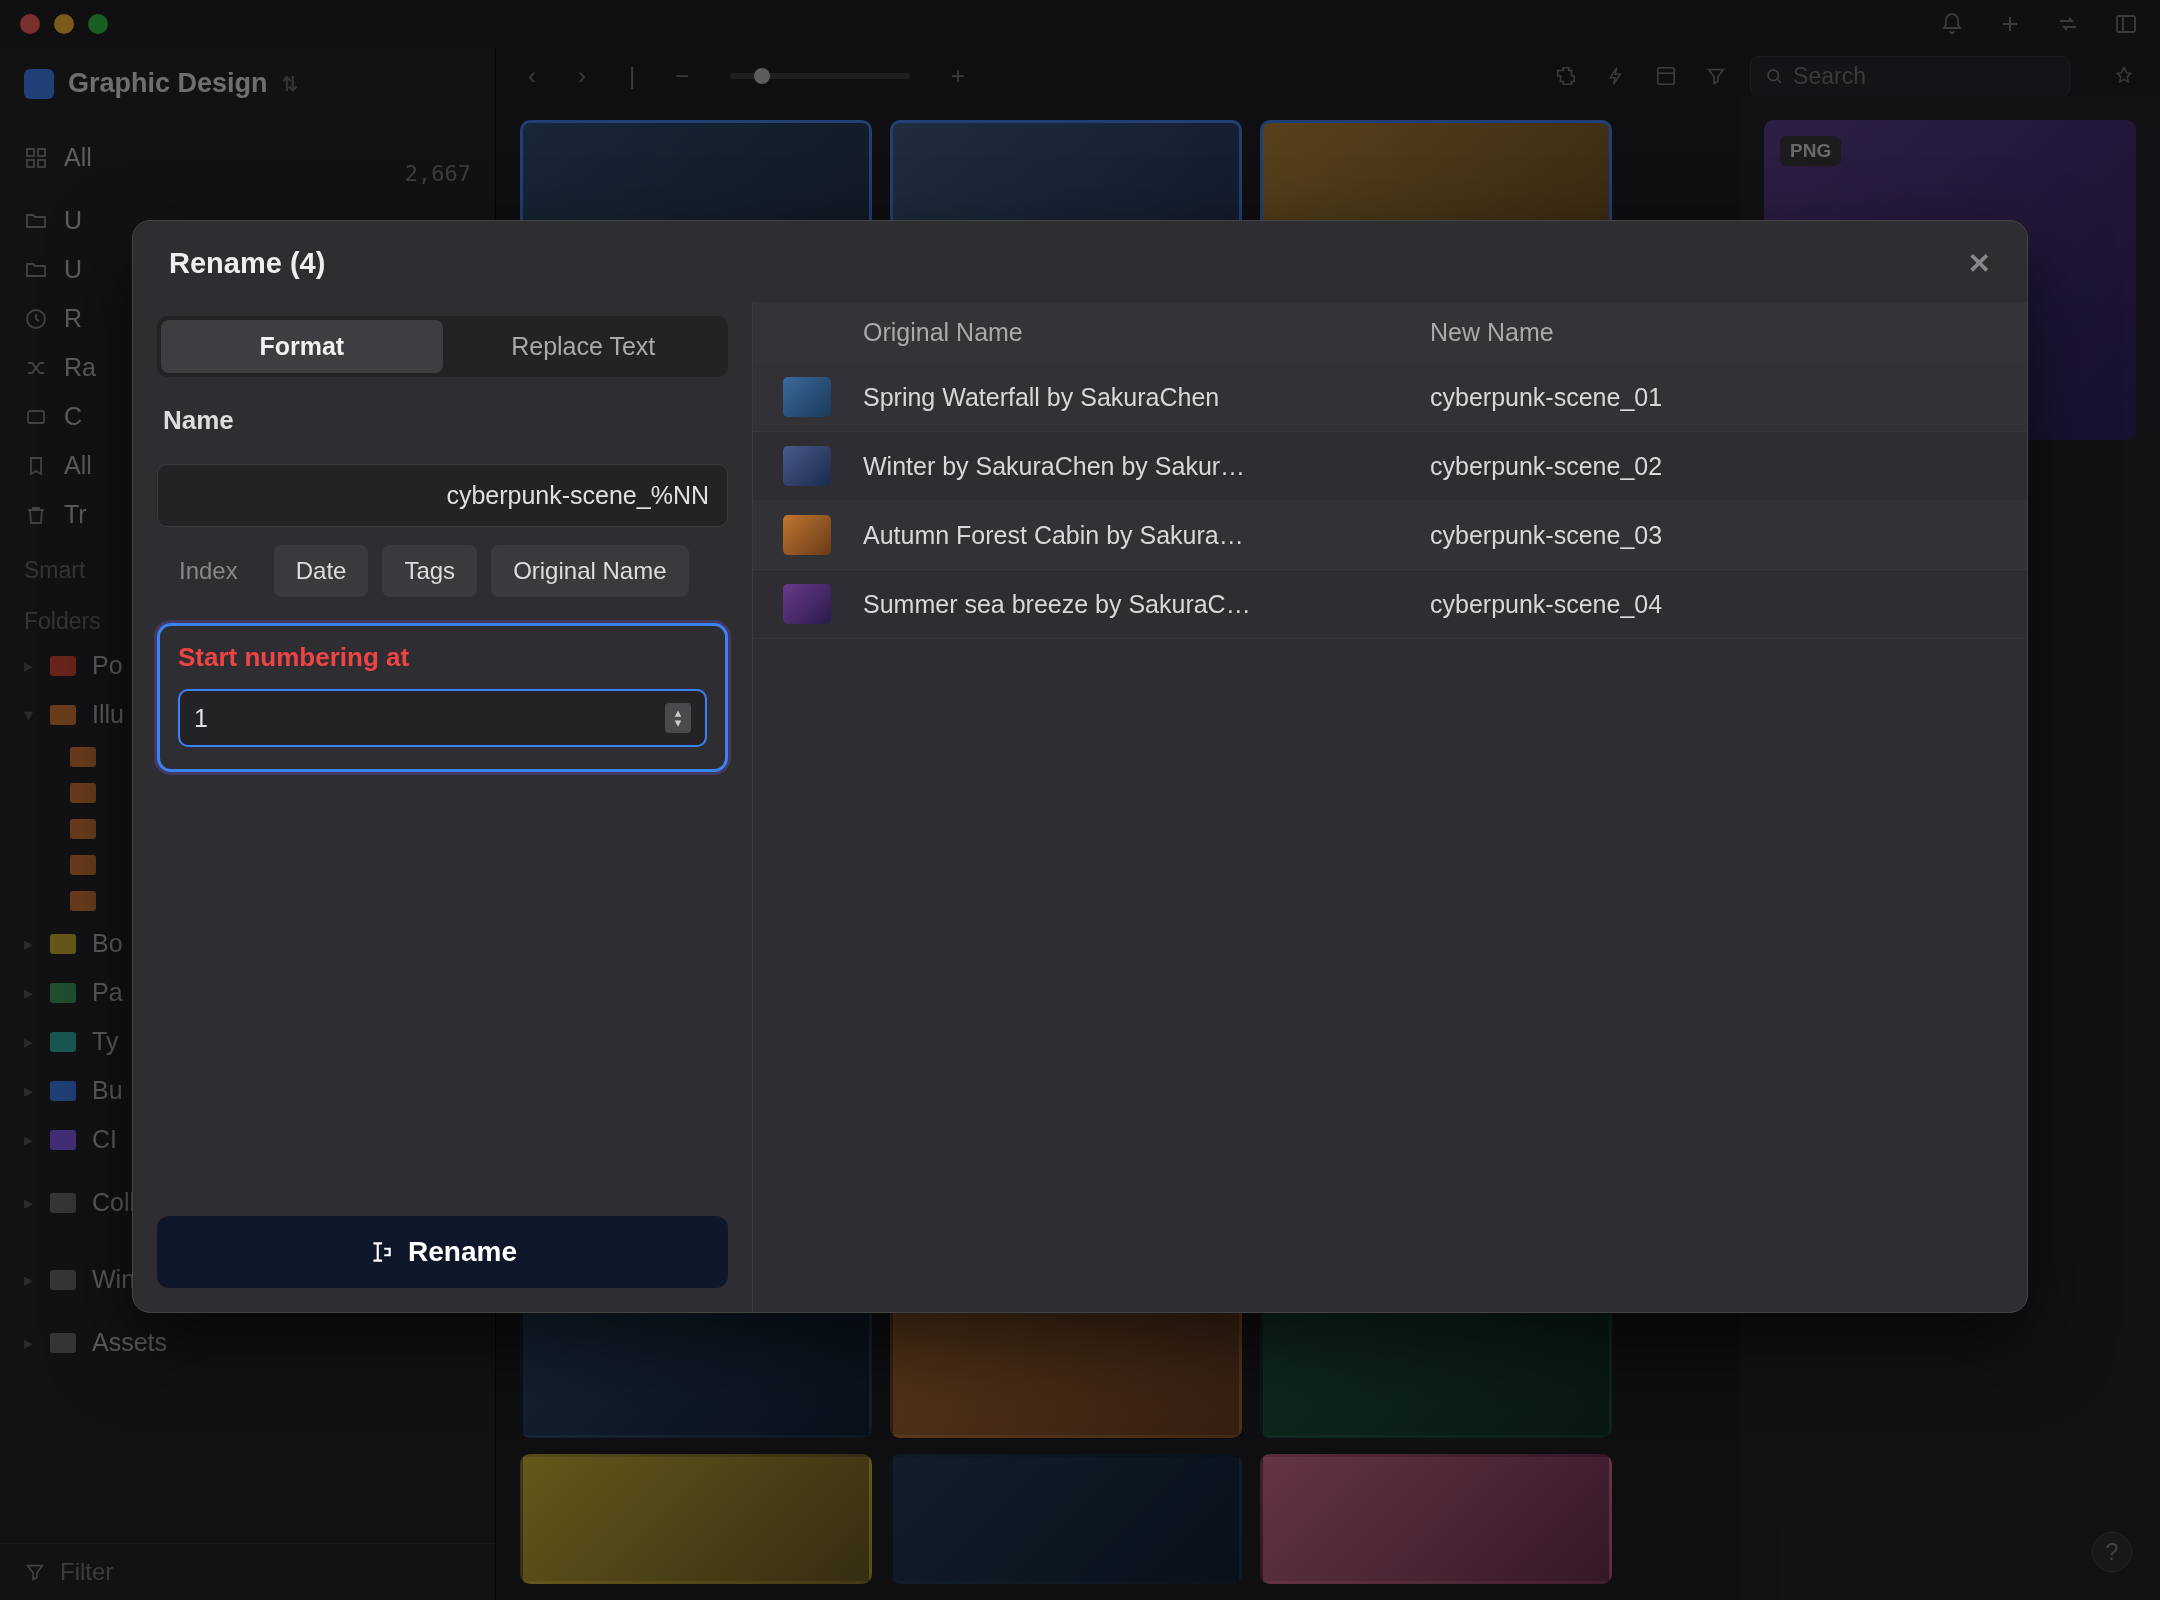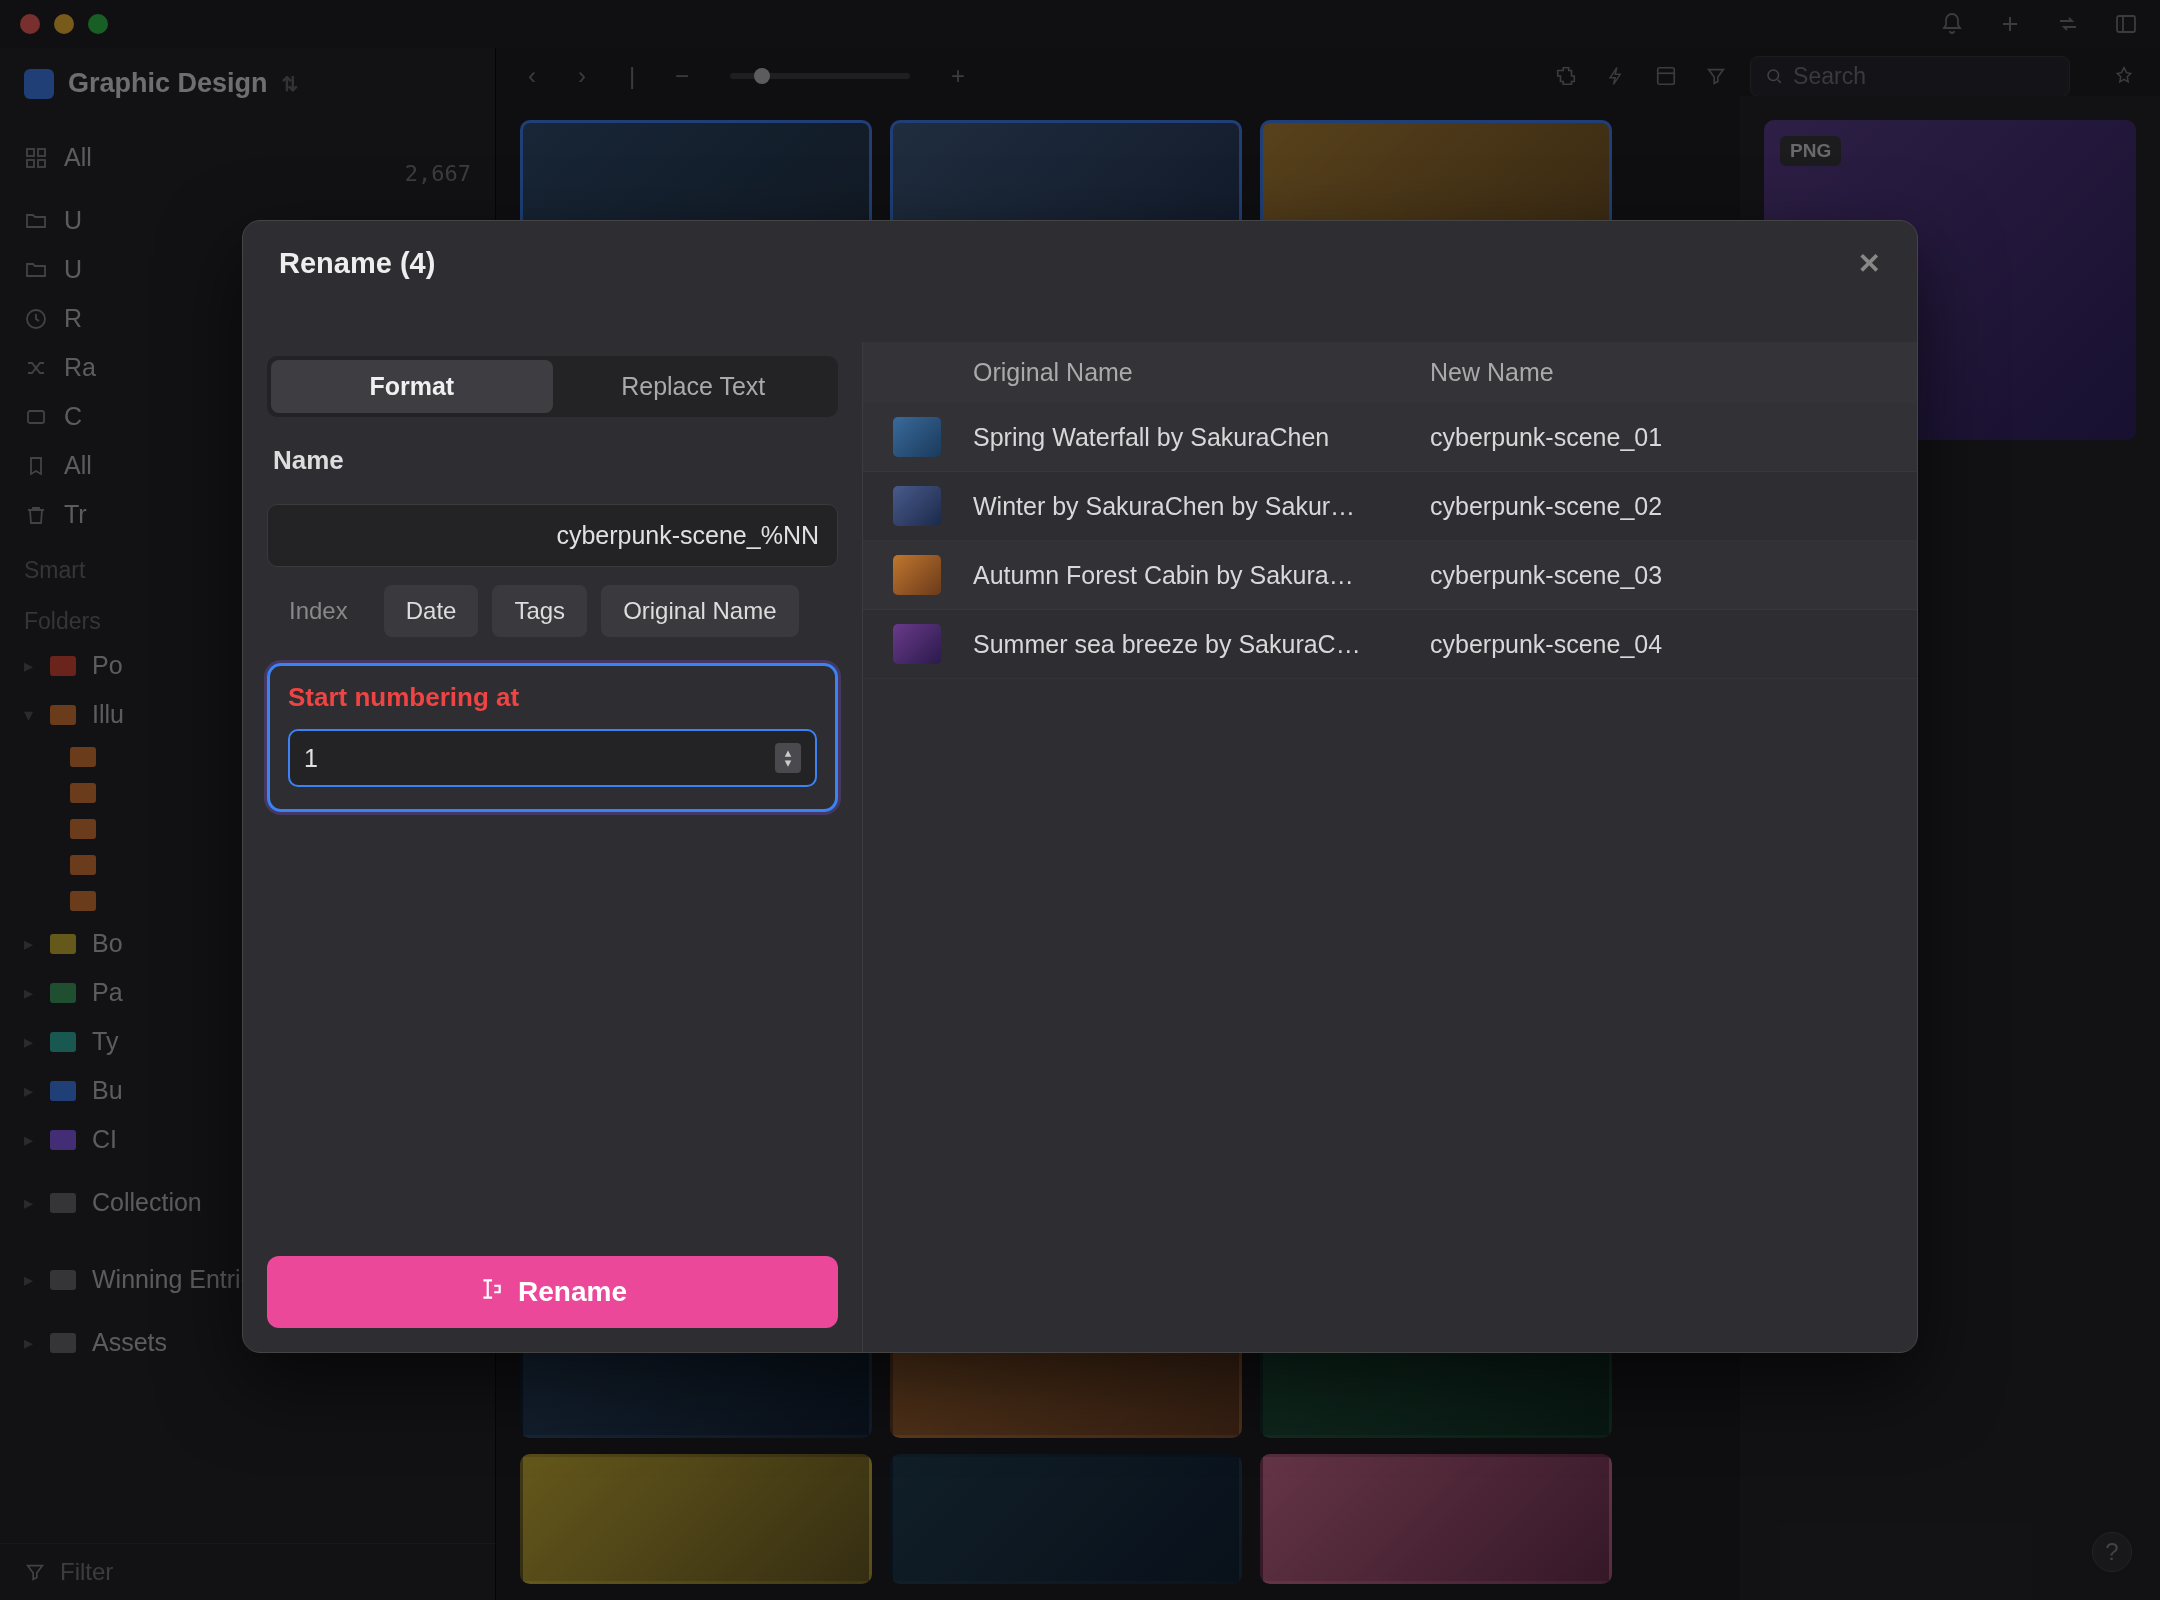--- a/index.html
+++ b/index.html
@@ -124,28 +124,27 @@
 .png-badge{position:absolute;top:16px;left:16px;background:#333;color:#ddd;font-size:19px;font-weight:700;padding:4px 10px;border-radius:6px;}
 
 
 .overlay {
   position:absolute; inset:0;
   background:rgba(10,10,12,0.55);
   display:flex; align-items:flex-start; justify-content:center;
 }
 .dialog {
   margin-top:220px;
-  width:1676px;
+  width:1896px;
   background:#2e2e32;
   border:1px solid #444;
   border-radius:18px;
   box-shadow:0 30px 80px rgba(0,0,0,.6);
   display:flex; flex-direction:column;
   overflow:hidden;
-  gap:40px;
 }
 .dlg-header{
   display:flex;align-items:center;justify-content:space-between;
   padding:26px 36px 22px;
   font-size:29px;font-weight:700;color:#eee;
 }
 .dlg-close{color:#888;font-size:28px;cursor:pointer;}
 .dlg-body{display:flex; min-height:1010px;}
 
 .dlg-left{
@@ -182,23 +181,23 @@
 .hl-input-wrap{
   display:flex;align-items:center;
   background:#232326;border:2px solid #3b82f6;border-radius:10px;
   padding:12px 14px;
 }
 .hl-input{flex:1;background:none;border:none;outline:none;color:#e0e0e0;font-size:25px;}
 .stepper{display:flex;flex-direction:column;gap:0;background:#4a4a4e;border-radius:4px;width:26px;height:30px;align-items:center;justify-content:center;color:#ccc;font-size:13px;line-height:10px;}
 
 .rename-btn{
   margin-top:auto;
-  background:#ec4899;color:#fff;border:none;border-radius:12px;
+  background:#0f172a;color:#fff;border:none;border-radius:12px;
   padding:20px 0;font-size:28px;font-weight:600;cursor:pointer;
-  display:flex;align-items:flex-start;justify-content:center;gap:14px;
+  display:flex;align-items:center;justify-content:center;gap:14px;
 }
 
 
 .dlg-right{flex:1;display:flex;flex-direction:column;}
 .tbl-head{
   display:flex;padding:16px 30px;color:#aaa;font-size:25px;
   background:#333338;
 }
 .col-thumb{width:80px;}
 .col-orig{flex:1;}

